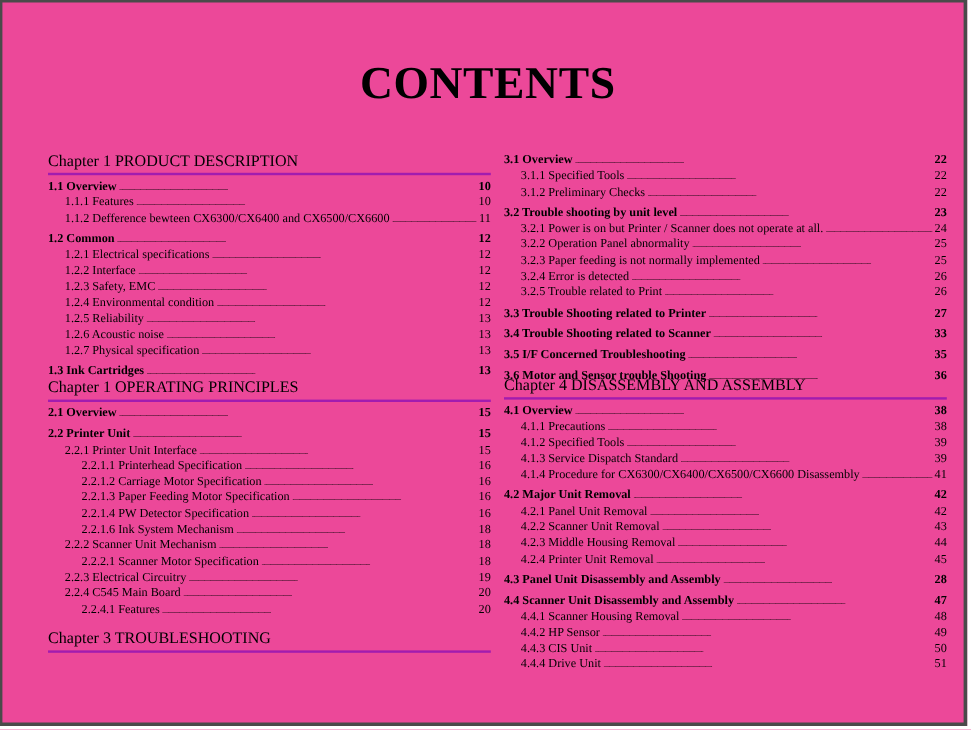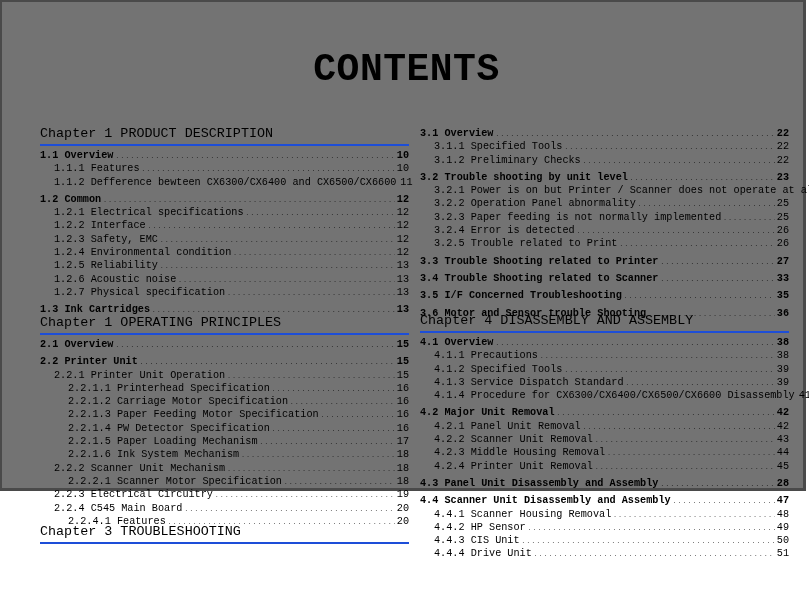--- a/index.html
+++ b/index.html
@@ -1,35 +1,35 @@
 <!DOCTYPE html>
 <html><head>
 <meta charset="utf-8">
 <style>
   html, body { margin:0; padding:0; }
   body {
     width:809px; height:608px; overflow:hidden; background:#ffffff;
     font-family:"Liberation Serif", "DejaVu Serif", serif; color:#000;
   }
   .page {
-    position:absolute; left:0; top:0; width:806px; height:491px;
+    position:absolute; left:0; top:0; width:806px; height:605px;
     border-left:2px solid #4a4a4a; border-top:2px solid #4a4a4a;
     border-right:3px solid #4a4a4a; border-bottom:3px solid #4a4a4a;
-    box-sizing:border-box; background:#737373;font-family:Liberation Mono, monospace;
+    box-sizing:border-box; background:#ec4899;
   }
   .title {
     position:absolute; left:0; width:809px; top:46px; text-align:center;
     font-size:38px; font-weight:bold; letter-spacing:0.5px; line-height:44px;
   }
   .col { position:absolute; width:369px; }
   .col.left { left:38px; }
   .col.right { left:418px; }
   .chapter {
     font-size:13.4px; line-height:16px; padding-bottom:2px;
-    border-bottom:2px solid #1d4ed8; margin-bottom:4px; white-space:nowrap;
+    border-bottom:2px solid #a21caf; margin-bottom:4px; white-space:nowrap;
   }
   .entry {
     display:flex; align-items:baseline; font-size:10.2px; line-height:12.3px;
     white-space:nowrap;
   }
   .entry.l1 { font-weight:bold; margin-top:4px; }
   .entry.l1.first { margin-top:0; }
   .entry.l2 { padding-left:14px; }
   .entry.l3 { padding-left:28px; }
   .entry .label { flex:0 0 auto; }
@@ -122,21 +122,21 @@
           <span class="label">2.1 Overview</span>
           <span class="dots"></span>
           <span class="page-num">15</span>
         </div>
         <div class="entry l1">
           <span class="label">2.2 Printer Unit</span>
           <span class="dots"></span>
           <span class="page-num">15</span>
         </div>
         <div class="entry l2">
-          <span class="label">2.2.1 Printer Unit Operation</span>
+          <span class="label">2.2.1 Printer Unit Interface</span>
           <span class="dots"></span>
           <span class="page-num">15</span>
         </div>
         <div class="entry l3">
           <span class="label">2.2.1.1 Printerhead Specification</span>
           <span class="dots"></span>
           <span class="page-num">16</span>
         </div>
         <div class="entry l3">
           <span class="label">2.2.1.2 Carriage Motor Specification</span>
@@ -145,25 +145,20 @@
         </div>
         <div class="entry l3">
           <span class="label">2.2.1.3 Paper Feeding Motor Specification</span>
           <span class="dots"></span>
           <span class="page-num">16</span>
         </div>
         <div class="entry l3">
           <span class="label">2.2.1.4 PW Detector Specification</span>
           <span class="dots"></span>
           <span class="page-num">16</span>
-        </div>
-        <div class="entry l3">
-          <span class="label">2.2.1.5 Paper Loading Mechanism</span>
-          <span class="dots"></span>
-          <span class="page-num">17</span>
         </div>
         <div class="entry l3">
           <span class="label">2.2.1.6 Ink System Mechanism</span>
           <span class="dots"></span>
           <span class="page-num">18</span>
         </div>
         <div class="entry l2">
           <span class="label">2.2.2 Scanner Unit Mechanism</span>
           <span class="dots"></span>
           <span class="page-num">18</span>

